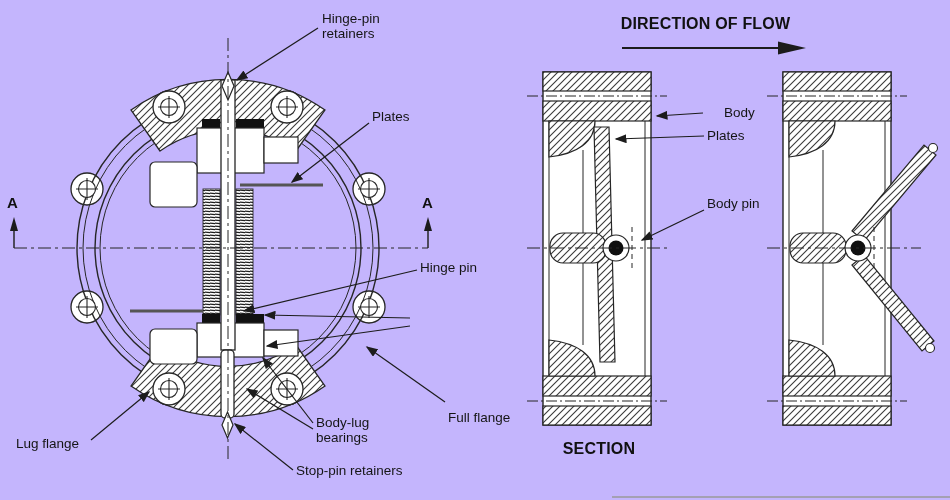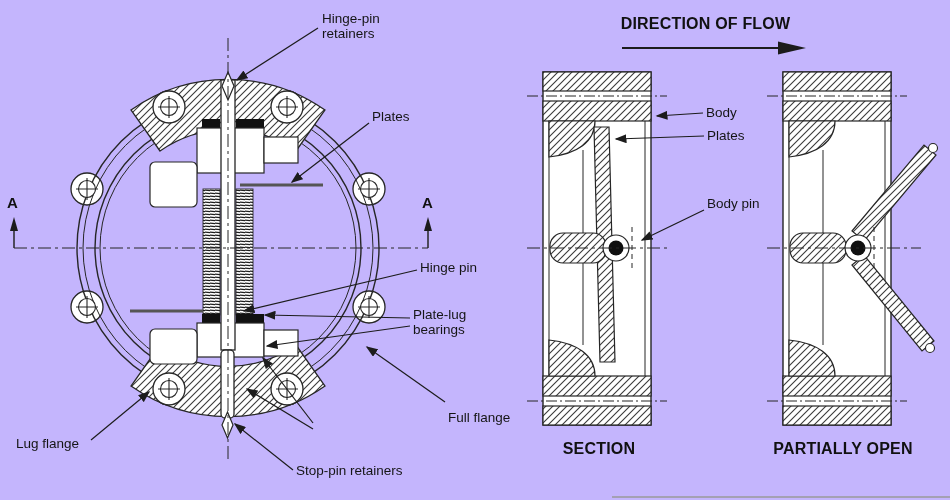--- a/index.html
+++ b/index.html
@@ -237,29 +237,28 @@
       <line x1="704" y1="136" x2="616" y2="139" marker-end="url(#arr)"></line>
       <line x1="704" y1="210" x2="642" y2="240" marker-end="url(#arr)"></line>
     </g>
 
     <line x1="612" y1="497" x2="950" y2="497" stroke="#9a9a9a" stroke-width="1.5"></line>
   </svg>
 
   <div class="lbl" style="left:322px;top:11px;width:76px">Hinge-pin retainers</div>
   <div class="lbl one" style="left:372px;top:109px">Plates</div>
   <div class="lbl one" style="left:420px;top:260px">Hinge pin</div>
-  <div class="lbl" style="left:413px;top:307px;width:80px">Plate-lug bearings</div>
   <div class="lbl one" style="left:448px;top:410px">Full flange</div>
   <div class="lbl one" style="left:16px;top:436px">Lug flange</div>
+  <div class="lbl" style="left:316px;top:415px;width:76px">Body-lug bearings</div>
   <div class="lbl one" style="left:296px;top:463px">Stop-pin retainers</div>
 
   <div class="amark" style="left:7px;top:194px">A</div>
   <div class="amark" style="left:422px;top:194px">A</div>
 
   <div class="cap" style="left:618px;top:15px;width:175px">DIRECTION OF FLOW</div>
-  <div class="lbl one" style="left:706px;top:105px">Body</div>
+  <div class="lbl one" style="left:724px;top:105px">Body</div>
   <div class="lbl one" style="left:707px;top:128px">Plates</div>
   <div class="lbl one" style="left:707px;top:196px">Body pin</div>
 
   <div class="cap" style="left:549px;top:440px;width:100px">SECTION</div>
-  <div class="cap" style="left:768px;top:440px;width:150px">PARTIALLY OPEN</div>
 
 </div>
 
 </body></html>

